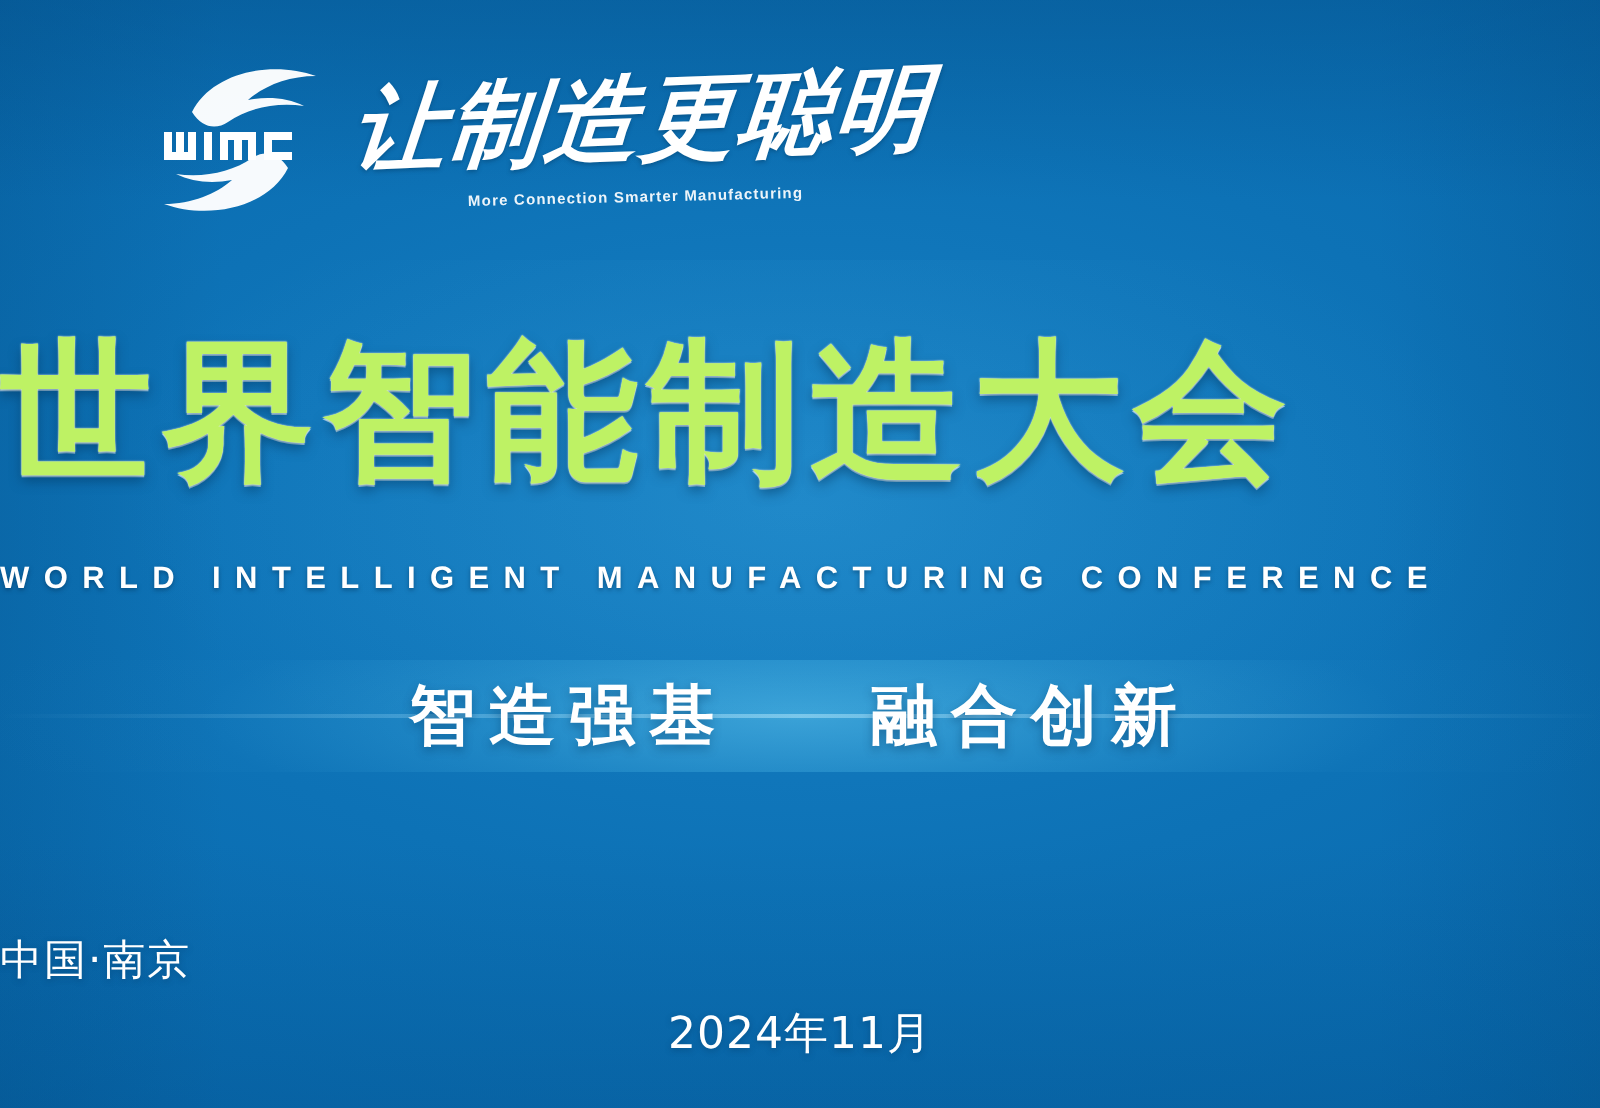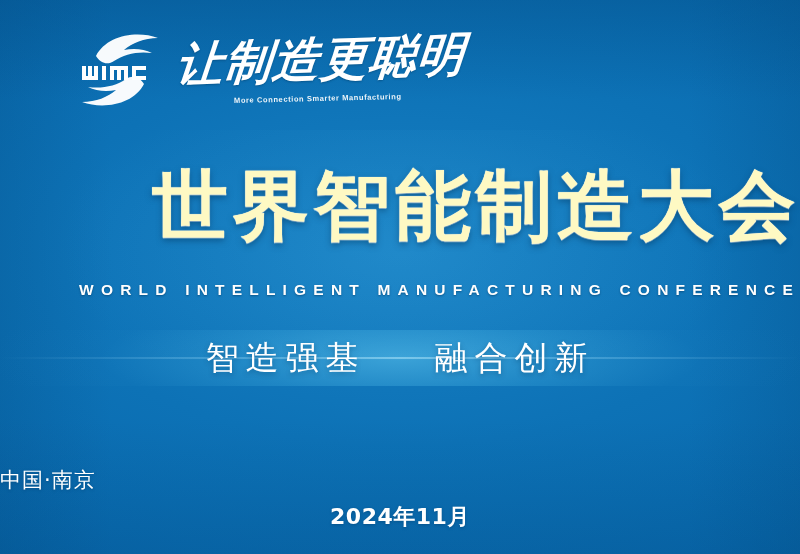--- a/index.html
+++ b/index.html
@@ -83,38 +83,38 @@
     white-space: nowrap;
     transform: rotate(-1.4deg);
     transform-origin: left center;
   }
 
   
   .title-cn {
     position: absolute;
     left: 0; right: 0;
     top: 168px;
-    text-align: right;
+    text-align: left;
     font-family: "DejaVu Sans", "Liberation Sans", sans-serif;
     font-size: 76px;
     font-weight: 700;
-    color: #fef9c3;
+    color: #bef264;
     letter-spacing: 5px;
     line-height: 1;
     white-space: nowrap;
     text-shadow:
       0 0 1px #ffffff,
       0 3px 6px rgba(2,52,92,0.50),
       0 1px 0 rgba(255,255,255,0.6);
   }
   .title-en {
     position: absolute;
     left: 0; right: 0;
     top: 281px;
-    text-align: right;
+    text-align: left;
     font-size: 15.5px;
     font-weight: 700;
     color: #ffffff;
     letter-spacing: 7.2px;
     white-space: nowrap;
     text-shadow: 0 1px 2px rgba(2,52,92,0.55);
   }
 
   
   .slogan-band {
@@ -135,21 +135,21 @@
     background: linear-gradient(to right, rgba(160,225,255,0.00) 0%, rgba(170,228,255,0.30) 30%,
                 rgba(190,238,255,0.48) 50%, rgba(170,228,255,0.30) 70%, rgba(160,225,255,0.00) 100%);
   }
   .slogan-text {
     position: absolute;
     left: 0; right: 0;
     top: 336px;
     text-align: center;
     font-family: "DejaVu Sans", "Liberation Sans", sans-serif;
     font-size: 33px;
-    font-weight: 400;
+    font-weight: 700;
     color: #ffffff;
     letter-spacing: 7px;
     white-space: nowrap;
     text-shadow: 0 2px 5px rgba(4,60,105,0.45);
   }
   .slogan-gap { display: inline-block; width: 34px; }
 
   
   .venue {
     position: absolute;
@@ -164,21 +164,21 @@
     white-space: nowrap;
     text-shadow: 0 1px 3px rgba(3,58,102,0.45);
   }
   .date {
     position: absolute;
     left: 0; right: 0;
     top: 502px;
     text-align: center;
     font-family: "DejaVu Sans", "Liberation Sans", sans-serif;
     font-size: 22px;
-    font-weight: 700;
+    font-weight: 400;
     color: #ffffff;
     letter-spacing: 0.5px;
     white-space: nowrap;
     text-shadow: 0 1px 3px rgba(3,58,102,0.45);
   }
 </style>
 </head>
 <body>
 
 <div id="poster">

